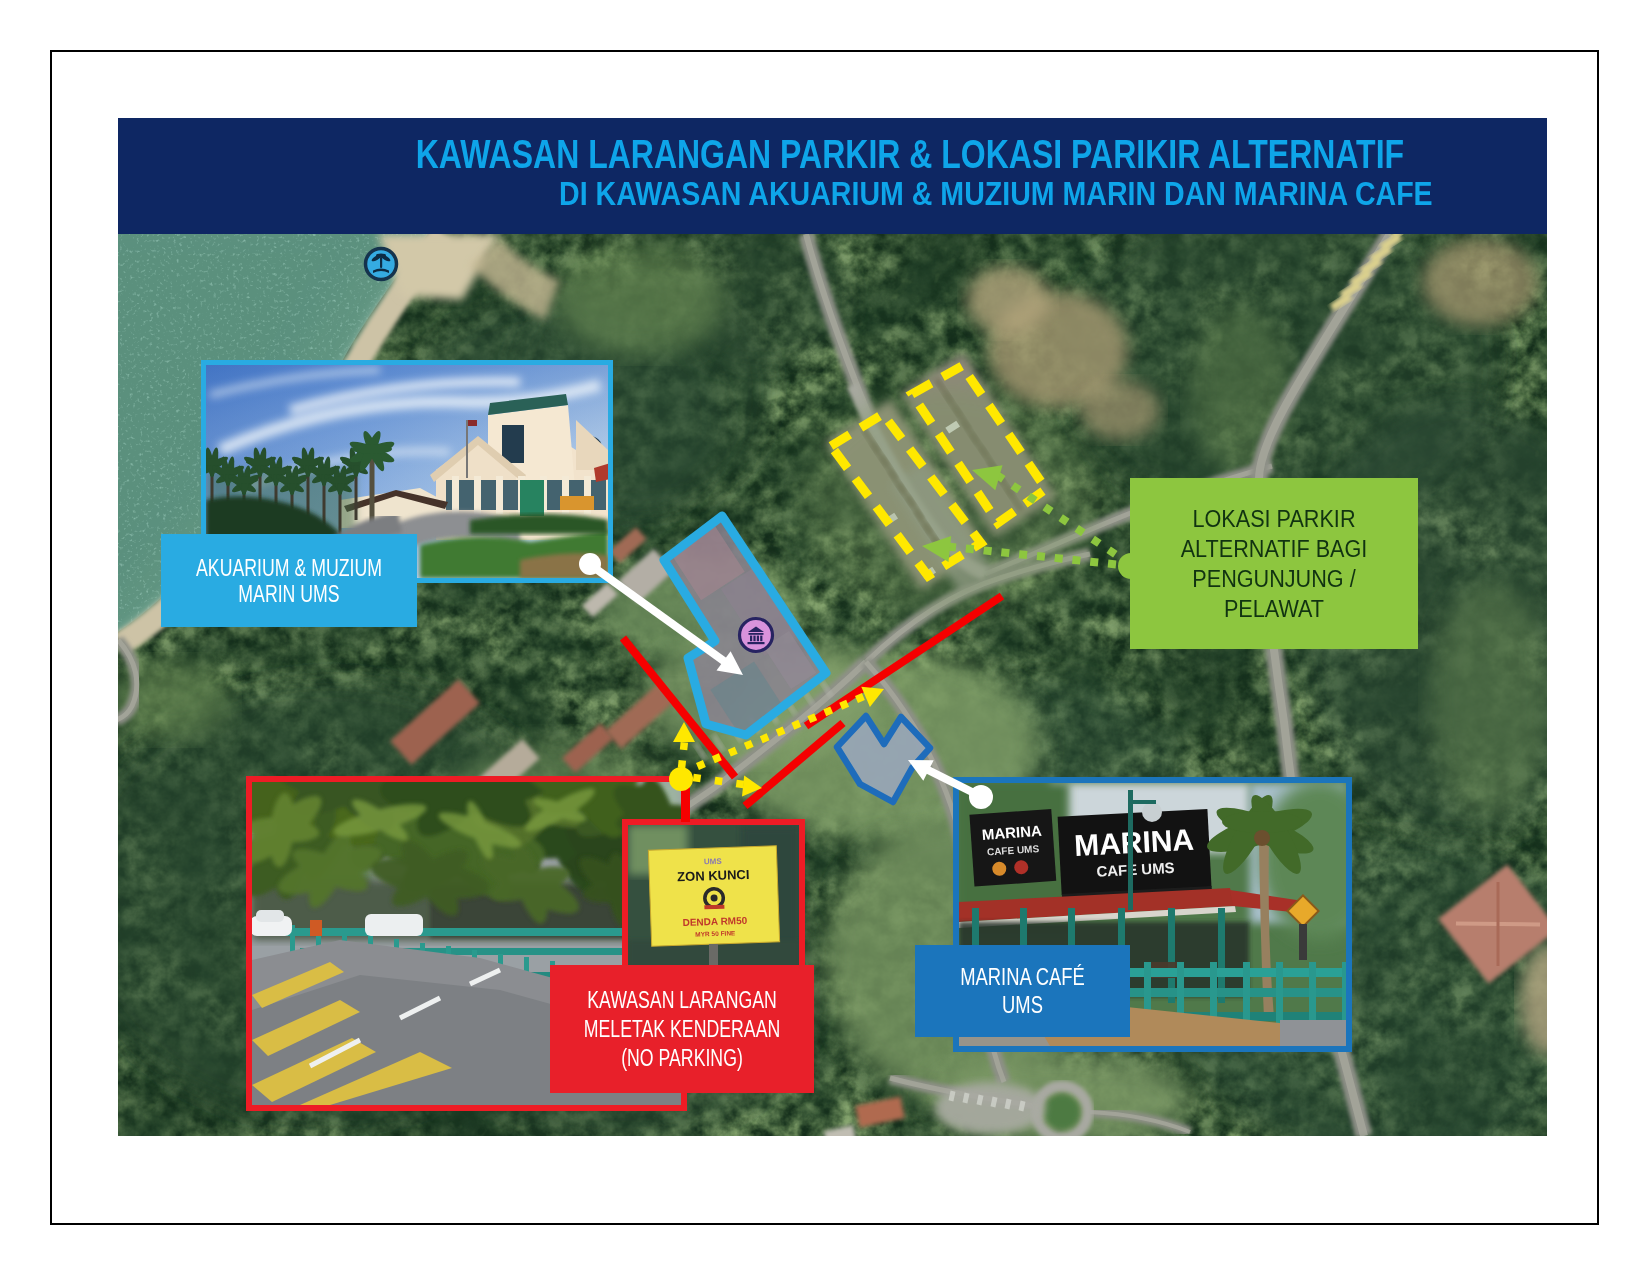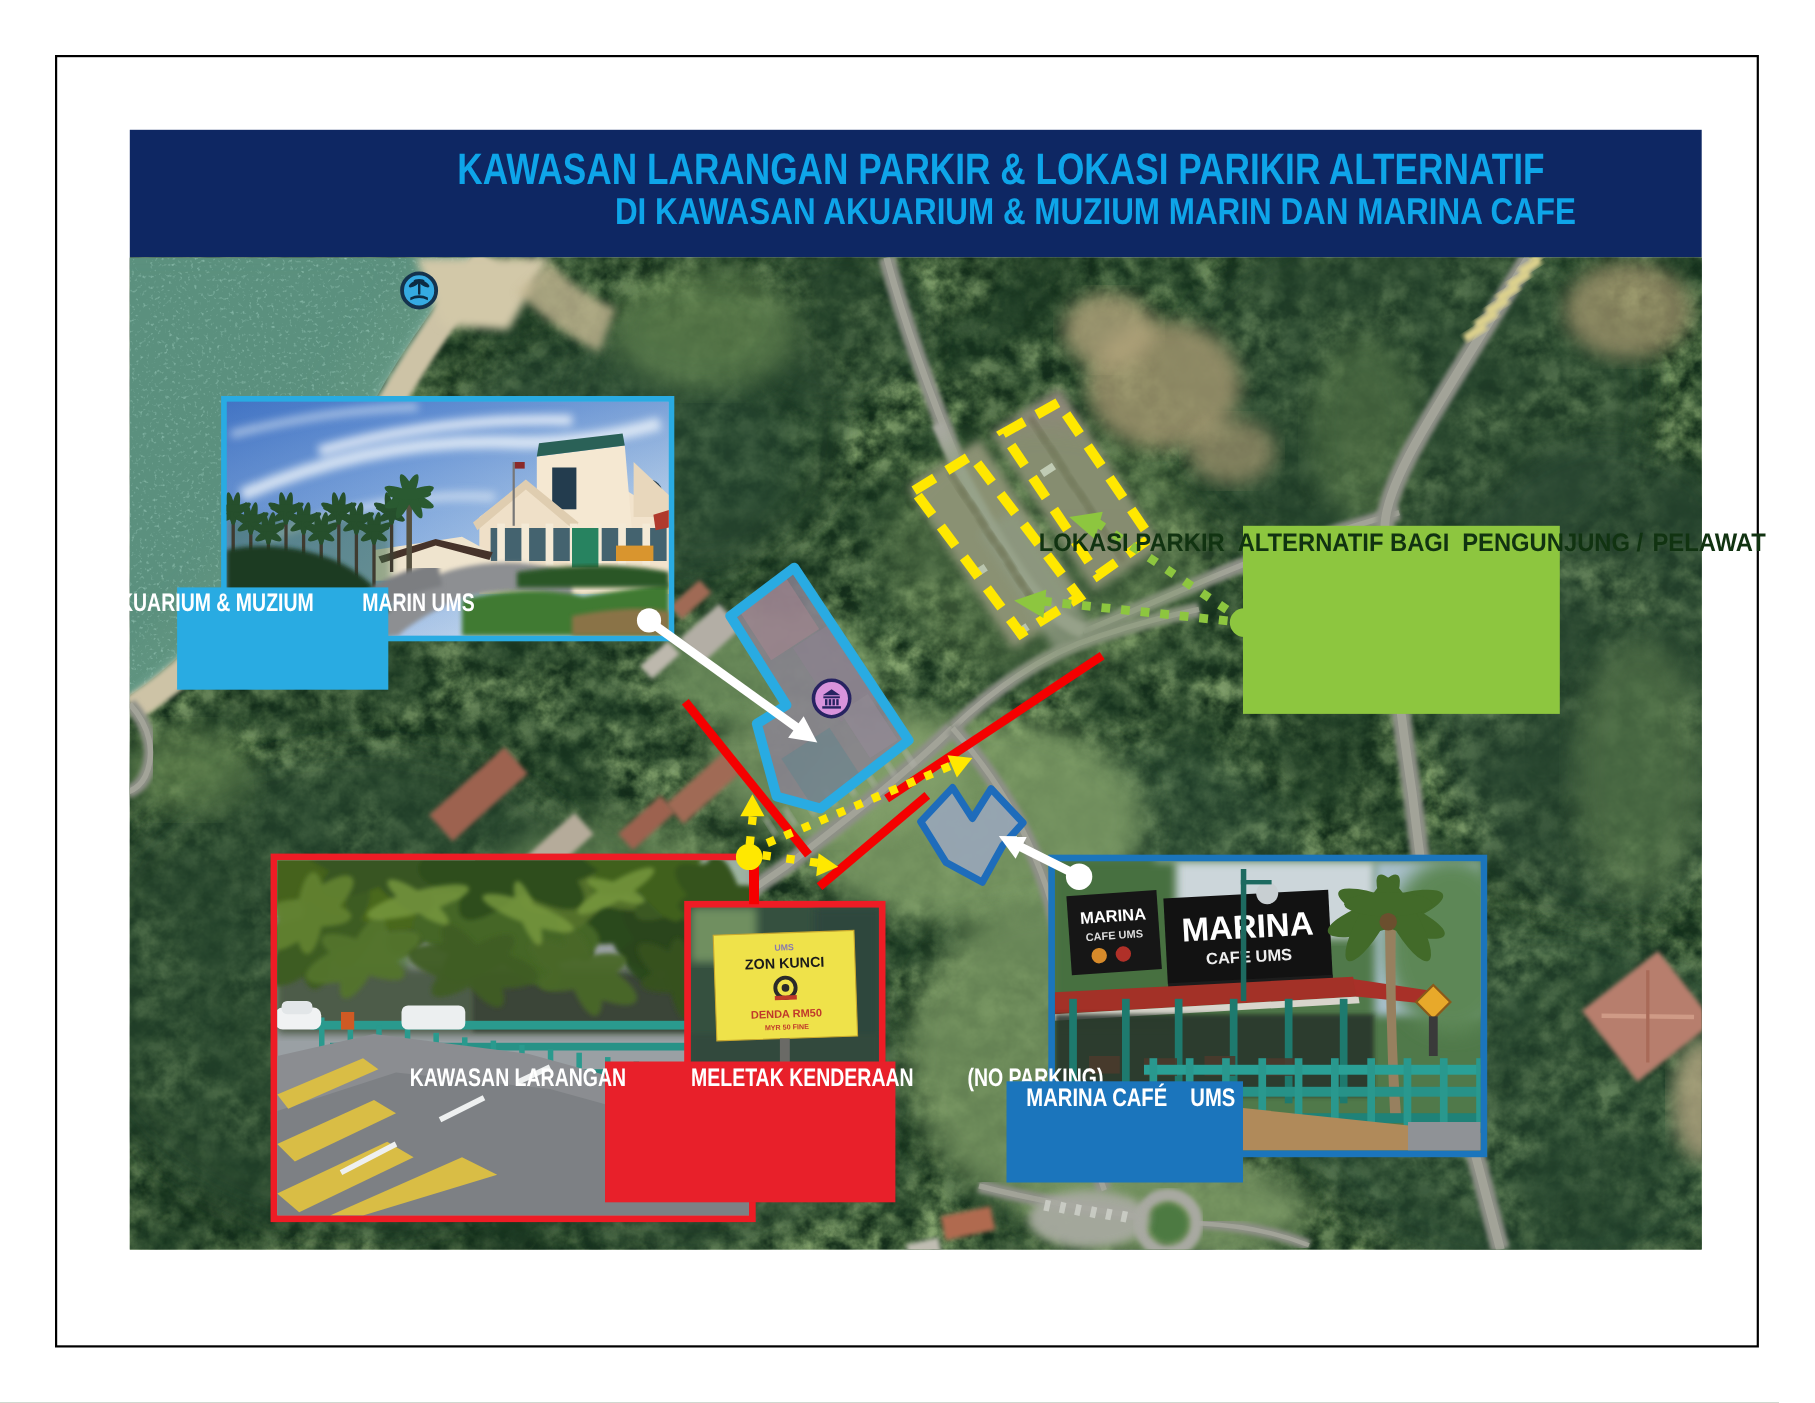--- a/index.html
+++ b/index.html
@@ -1,27 +1,27 @@
 <!DOCTYPE html>
 <html><head><meta charset="utf-8">
 <style>
 html,body{margin:0;padding:0;background:#fff;}
 #page{position:relative;width:1650px;height:1275px;overflow:hidden;font-family:"Liberation Sans",sans-serif;}
 #frame{position:absolute;left:50px;top:50px;width:1545px;height:1171px;border:2px solid #000;}
 #hdr{position:absolute;left:118px;top:118px;width:1429px;height:116px;background:#0e2763;color:#0ea5e9;text-align:right;}
 #hdr .l1{margin-top:14px;font-size:40px;font-weight:bold;white-space:nowrap;transform:scaleX(0.80);transform-origin:center;}
 #hdr .l2{margin-top:-3px;font-size:34px;font-weight:bold;white-space:nowrap;transform:scaleX(0.84);transform-origin:center;}
 svg{position:absolute;left:0;top:0;}
-.lbl{position:absolute;display:flex;justify-content:center;text-align:center;font-weight:bold;color:#fff;}
+.lbl{position:absolute;display:flex;flex-direction:column;justify-content:center;text-align:center;font-weight:normal;color:#fff;}
 .lbl div{white-space:nowrap;transform:scaleX(0.77);transform-origin:center;}
 #bluelbl div{transform:scaleX(0.80);}
 #greenlbl div{transform:scaleX(0.94);}
-#maplbl{left:161px;top:534px;width:192px;height:93px;background:#29abe2;font-size:23px;line-height:26px;}
+#maplbl{left:161px;top:534px;width:256px;height:93px;background:#29abe2;font-size:23px;line-height:26px;}
 #redlbl{left:550px;top:965px;width:264px;height:128px;background:#e8202a;font-size:23px;line-height:29px;}
-#bluelbl{left:915px;top:983px;width:215px;height:92px;background:#1b75bc;font-size:23px;line-height:28px;}
+#bluelbl{left:915px;top:945px;width:215px;height:92px;background:#1b75bc;font-size:23px;line-height:28px;}
 #greenlbl{left:1130px;top:478px;width:288px;height:171px;background:#8dc63f;color:#113311;font-size:23px;line-height:30px;}
 </style></head>
 <body>
 <div id="page">
 <div id="frame"></div>
 <div id="hdr">
       <div class="l1">KAWASAN LARANGAN PARKIR &amp; LOKASI PARIKIR ALTERNATIF</div>
       <div class="l2">DI KAWASAN AKUARIUM &amp; MUZIUM MARIN DAN MARINA CAFE</div>
     </div>
 <svg width="1650" height="1275" viewBox="0 0 1650 1275">

